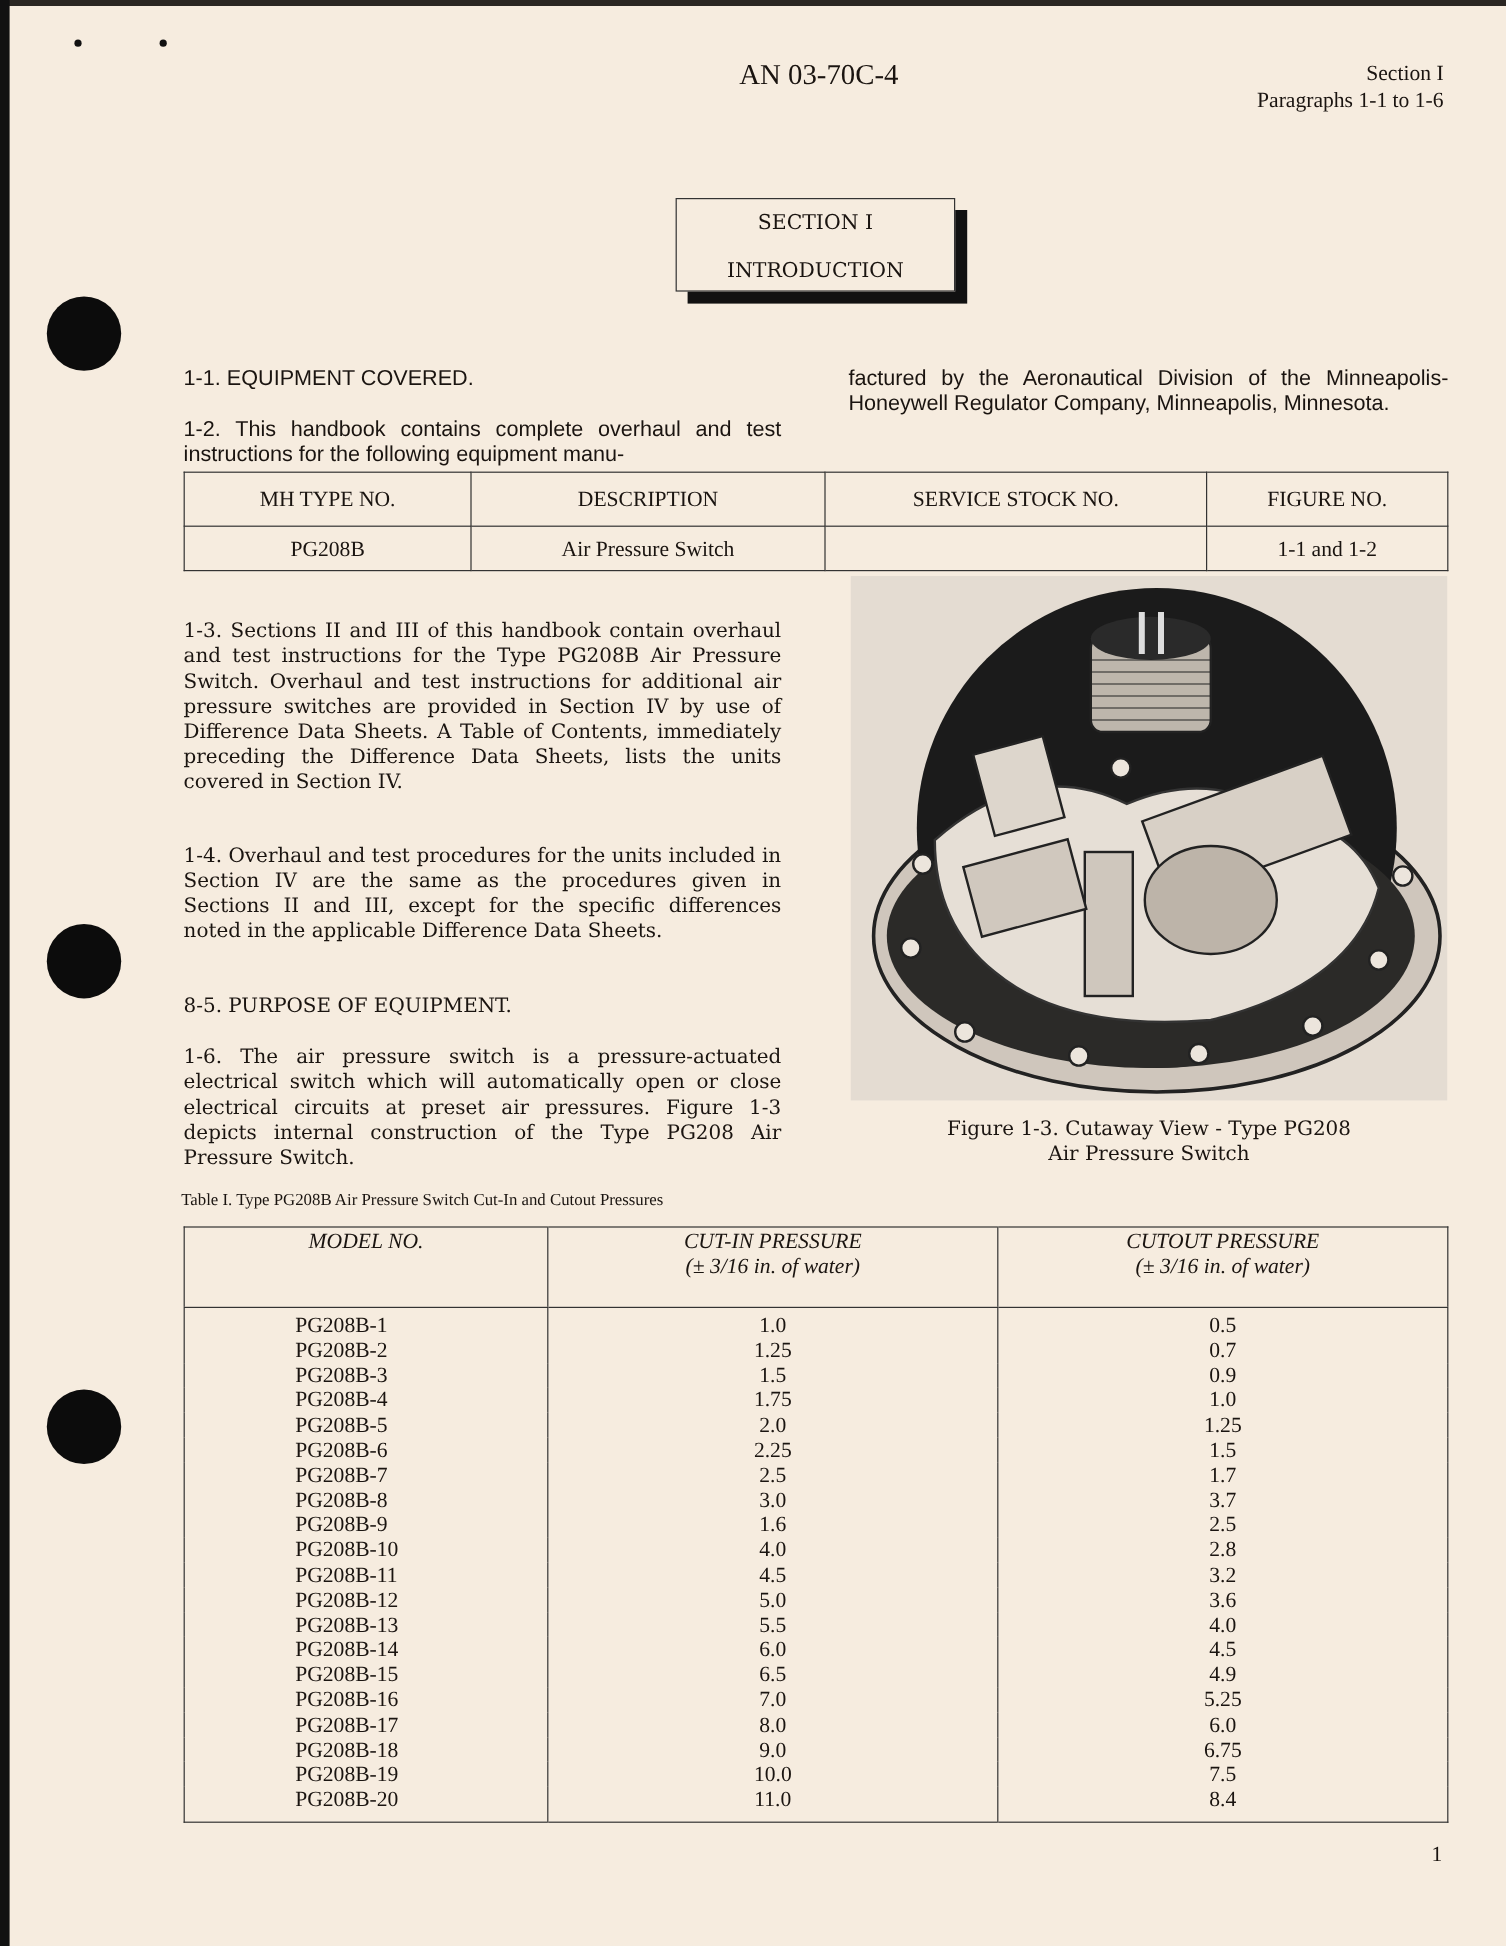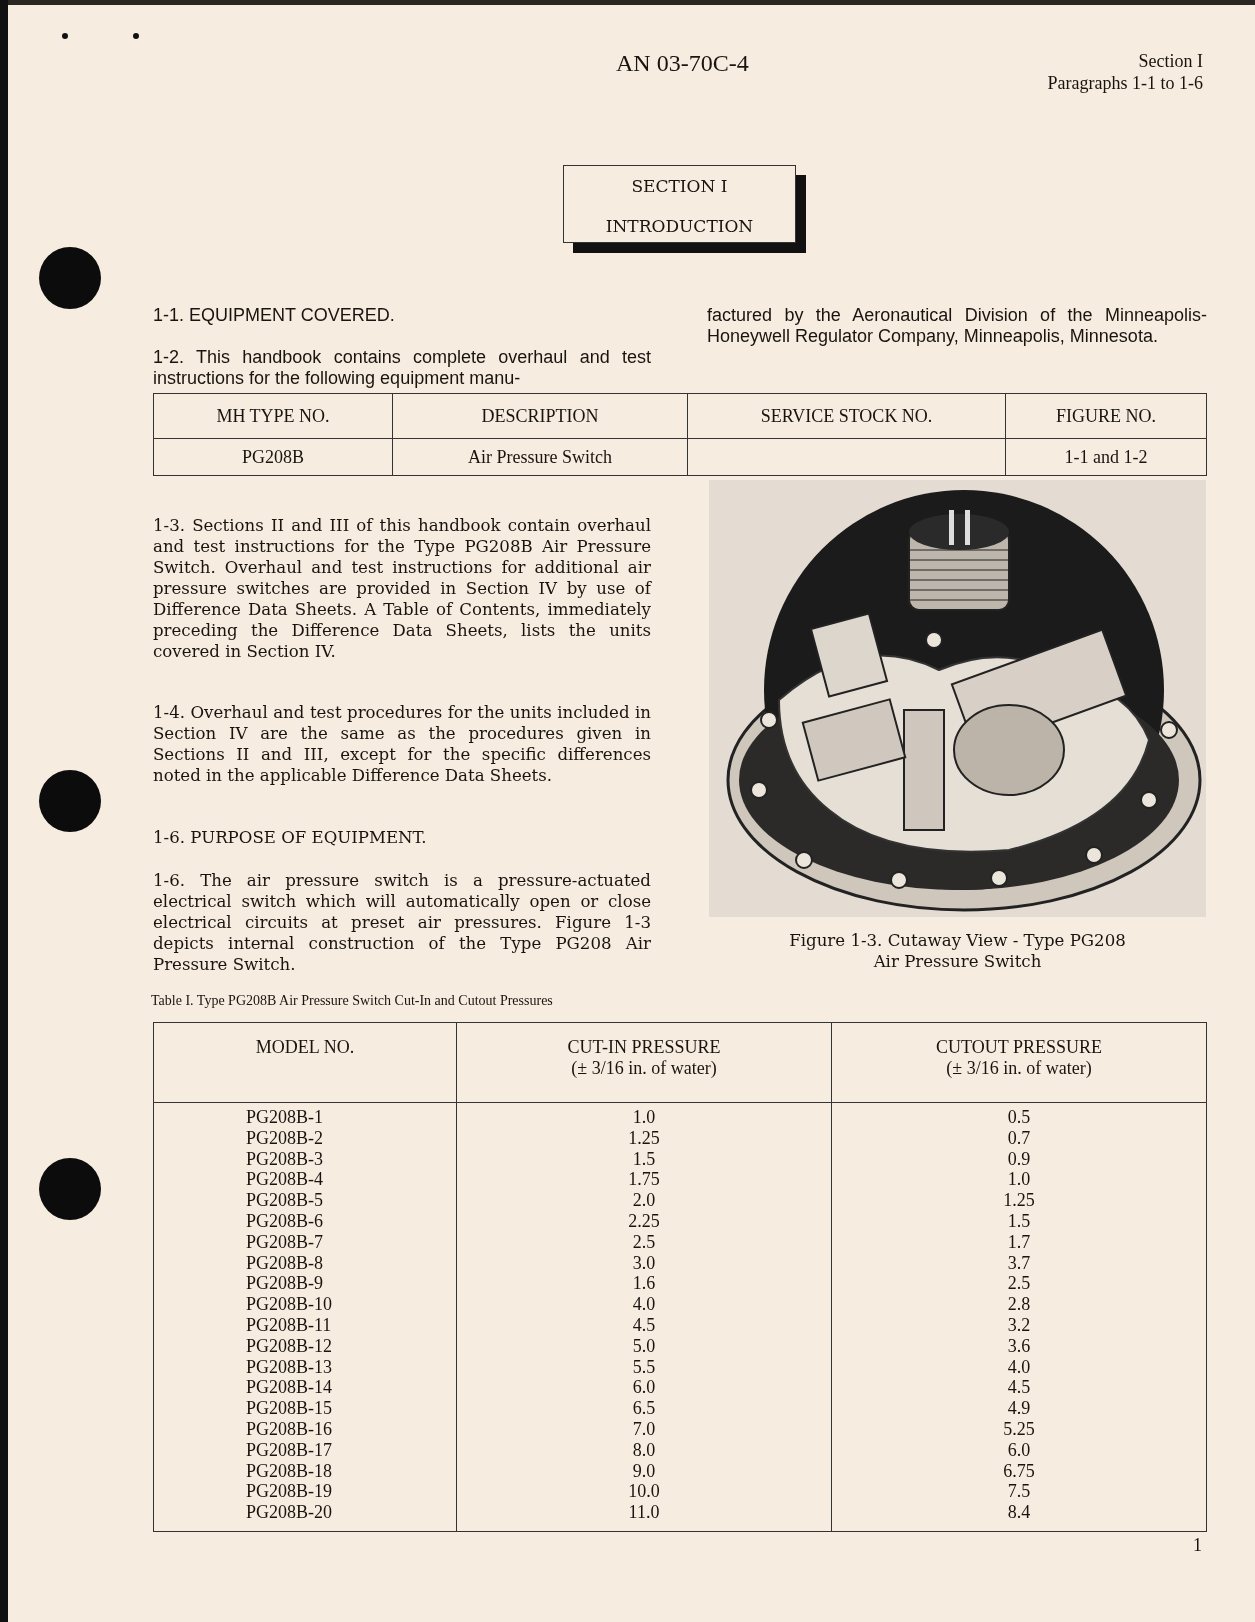--- a/index.html
+++ b/index.html
@@ -18,21 +18,21 @@
   .para{position:absolute;font-size:16.6px;line-height:21px;text-align:justify;}
   .para.cond{font-family:Liberation Sans, sans-serif;font-size:18px;}
   .eq-table{position:absolute;left:153px;top:393px;width:1054px;border-collapse:collapse;font-family:"Liberation Serif",serif;font-size:18px;}
   .eq-table th,.eq-table td{border:1.5px solid #333;text-align:center;font-weight:normal;}
   .eq-table th{height:42px;}
   .eq-table td{height:34px;}
   .figure{position:absolute;left:709px;top:480px;width:497px;height:437px;background:#e4dcd2;overflow:hidden;}
   .caption{position:absolute;left:709px;top:930px;width:497px;text-align:center;font-size:16.6px;line-height:21px;}
   .tbl-title{position:absolute;left:151px;top:993px;width:1054px;text-align:left;font-family:"Liberation Serif",serif;font-size:14px;}
   .press-table{position:absolute;left:153px;top:1022px;width:1054px;border:1.5px solid #333;border-collapse:collapse;font-family:"Liberation Serif",serif;font-size:18px;}
-  .press-table th{border-bottom:1.5px solid #333;border-left:1.5px solid #333;font-weight:normal;height:64px;vertical-align:top;padding-top:14px;line-height:21px;}
+  .press-table th{border-bottom:1.5px solid #333;border-left:1.5px solid #333;font-weight:normal;height:64px;vertical-align:top;padding-top:1px;line-height:21px;font-style:italic;}
   .press-table th:first-child{border-left:none;}
   .press-table td{border-left:1.5px solid #333;height:20.8px;line-height:20.8px;padding:0;}
   .press-table td:first-child{border-left:none;padding-left:92px;}
   .press-table td.c{text-align:center;}
   .press-table tr.first td{padding-top:4px;}
   .press-table tr.last td{padding-bottom:8px;}
   .page-num{position:absolute;left:1193px;top:1535px;font-size:18px;font-family:"Liberation Serif",serif;}
 </style>
 </head>
 <body>
@@ -74,21 +74,21 @@
       <td>PG208B</td>
       <td>Air Pressure Switch</td>
       <td></td>
       <td>1-1 and 1-2</td>
     </tr>
   </tbody>
 </table>
 
 <div class="para" style="left:153px;top:515px;width:498px;">1-3. Sections II and III of this handbook contain overhaul and test instructions for the Type PG208B Air Pressure Switch. Overhaul and test instructions for additional air pressure switches are provided in Section IV by use of Difference Data Sheets. A Table of Contents, immediately preceding the Difference Data Sheets, lists the units covered in Section IV.</div>
 <div class="para" style="left:153px;top:702px;width:498px;">1-4. Overhaul and test procedures for the units included in Section IV are the same as the procedures given in Sections II and III, except for the specific differences noted in the applicable Difference Data Sheets.</div>
-<div class="para" style="left:153px;top:827px;width:498px;">1-6. PURPOSE OF EQUIPMENT.</div>
+<div class="para" style="left:153px;top:827px;width:498px;">8-5. PURPOSE OF EQUIPMENT.</div>
 <div class="para" style="left:153px;top:870px;width:498px;">1-6. The air pressure switch is a pressure-actuated electrical switch which will automatically open or close electrical circuits at preset air pressures. Figure 1-3 depicts internal construction of the Type PG208 Air Pressure Switch.</div>
 
 <div class="figure">
   <svg width="497" height="437" viewBox="0 0 497 437">
     <ellipse cx="255" cy="300" rx="236" ry="130" fill="#cfc6bc" stroke="#222" stroke-width="3"></ellipse>
     <ellipse cx="255" cy="210" rx="200" ry="200" fill="#1b1b1b"></ellipse>
     <ellipse cx="250" cy="300" rx="220" ry="110" fill="#2b2a28"></ellipse>
     <path d="M70 220 Q150 150 230 190 Q300 160 360 200 Q420 210 440 260 Q420 340 300 370 Q180 380 120 330 Q70 290 70 220 Z" fill="#e6dfd6" stroke="#333" stroke-width="2"></path>
     <rect x="200" y="50" width="100" height="80" rx="10" fill="#bdb6ac" stroke="#222" stroke-width="2"></rect>
     <ellipse cx="250" cy="52" rx="50" ry="18" fill="#2a2a2a"></ellipse>

